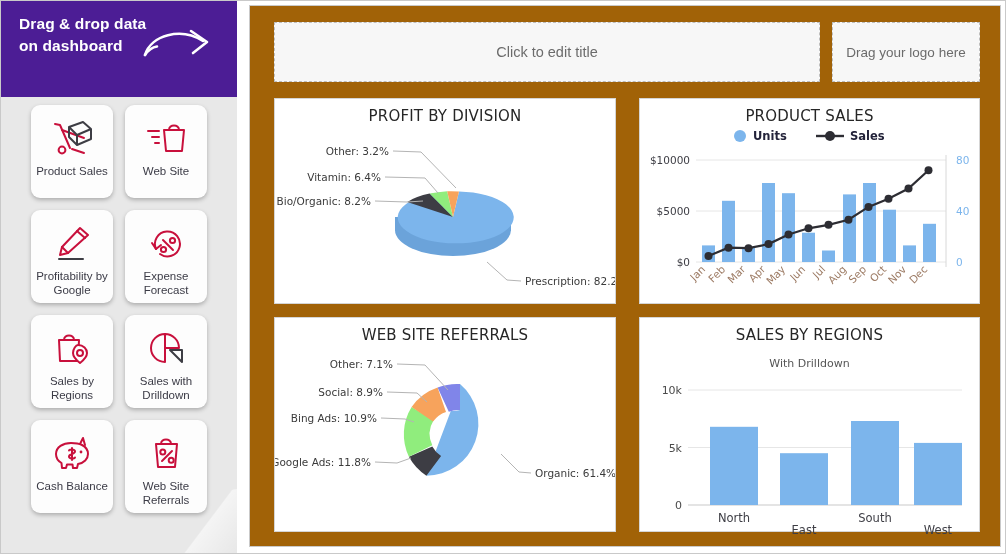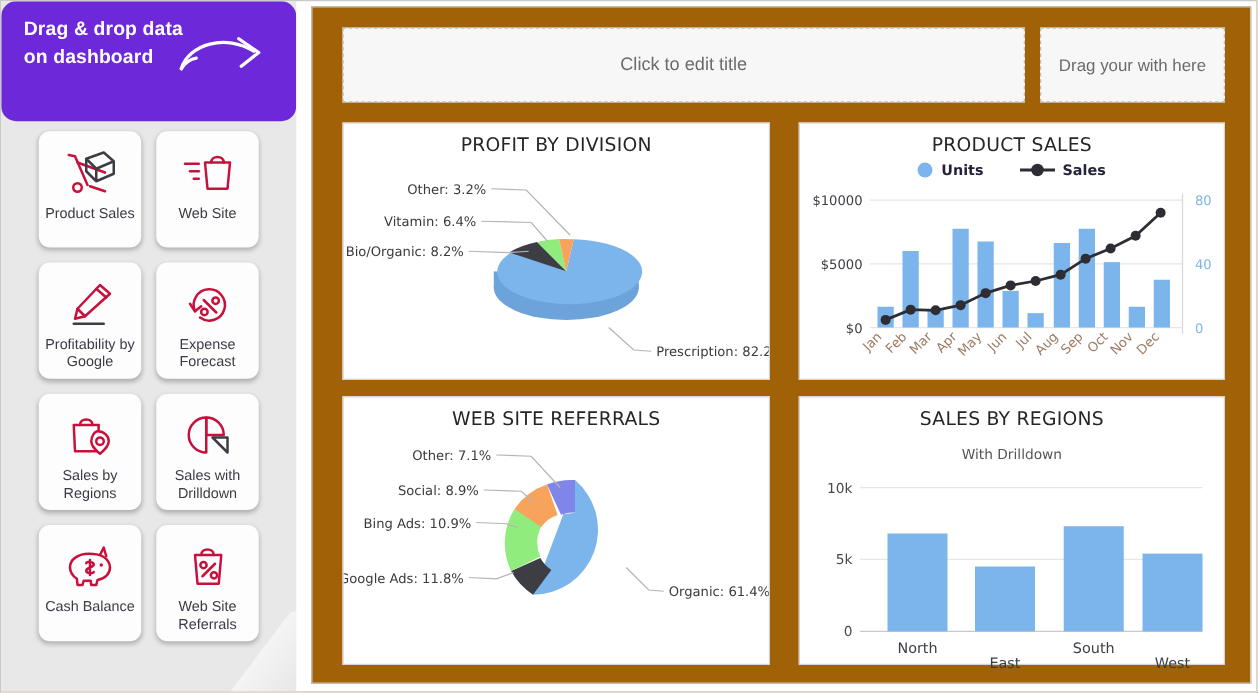--- a/index.html
+++ b/index.html
@@ -25,23 +25,22 @@
   #sidebar .corner-fold {
     position: absolute; left: 150px; bottom: -10px;
     width: 120px; height: 70px;
     background: linear-gradient(135deg, rgba(255,255,255,0) 45%, rgba(255,255,255,.55) 46%, rgba(255,255,255,0) 75%);
     transform: rotate(-8deg);
     pointer-events: none;
   }
   #banner {
     position: absolute; left: 0; top: 0;
     width: 236px; height: 96px;
-    background: #6d28d9;
+    background: #4c1d95;
     color: #fff;
-    border-radius: 12px;
   }
   #banner .btxt {
     position: absolute; left: 18px; top: 12px;
     width: 130px;
     font-size: 15.5px; font-weight: bold; line-height: 1.42;
     letter-spacing: .1px;
   }
   #banner .arrow {
     position: absolute; right: 16px; top: 24px;
     width: 80px; height: 46px;
@@ -238,21 +237,21 @@
         </div>
       </div>
 
     </div>
   </div>
 
   <div id="main">
 
     <div class="dropzones">
       <div class="dz title-dz">Click to edit title</div>
-      <div class="dz logo-dz">Drag your with here</div>
+      <div class="dz logo-dz">Drag your logo here</div>
     </div>
 
     <div class="panels">
 
       <div class="panel p1">
         <div class="ptitle">PROFIT BY DIVISION</div>
         <svg width="340" height="175" viewBox="0 0 340 175">
           <defs>
             <clipPath id="pieBottom">
                 <rect x="90" y="92" width="180" height="40"></rect>

